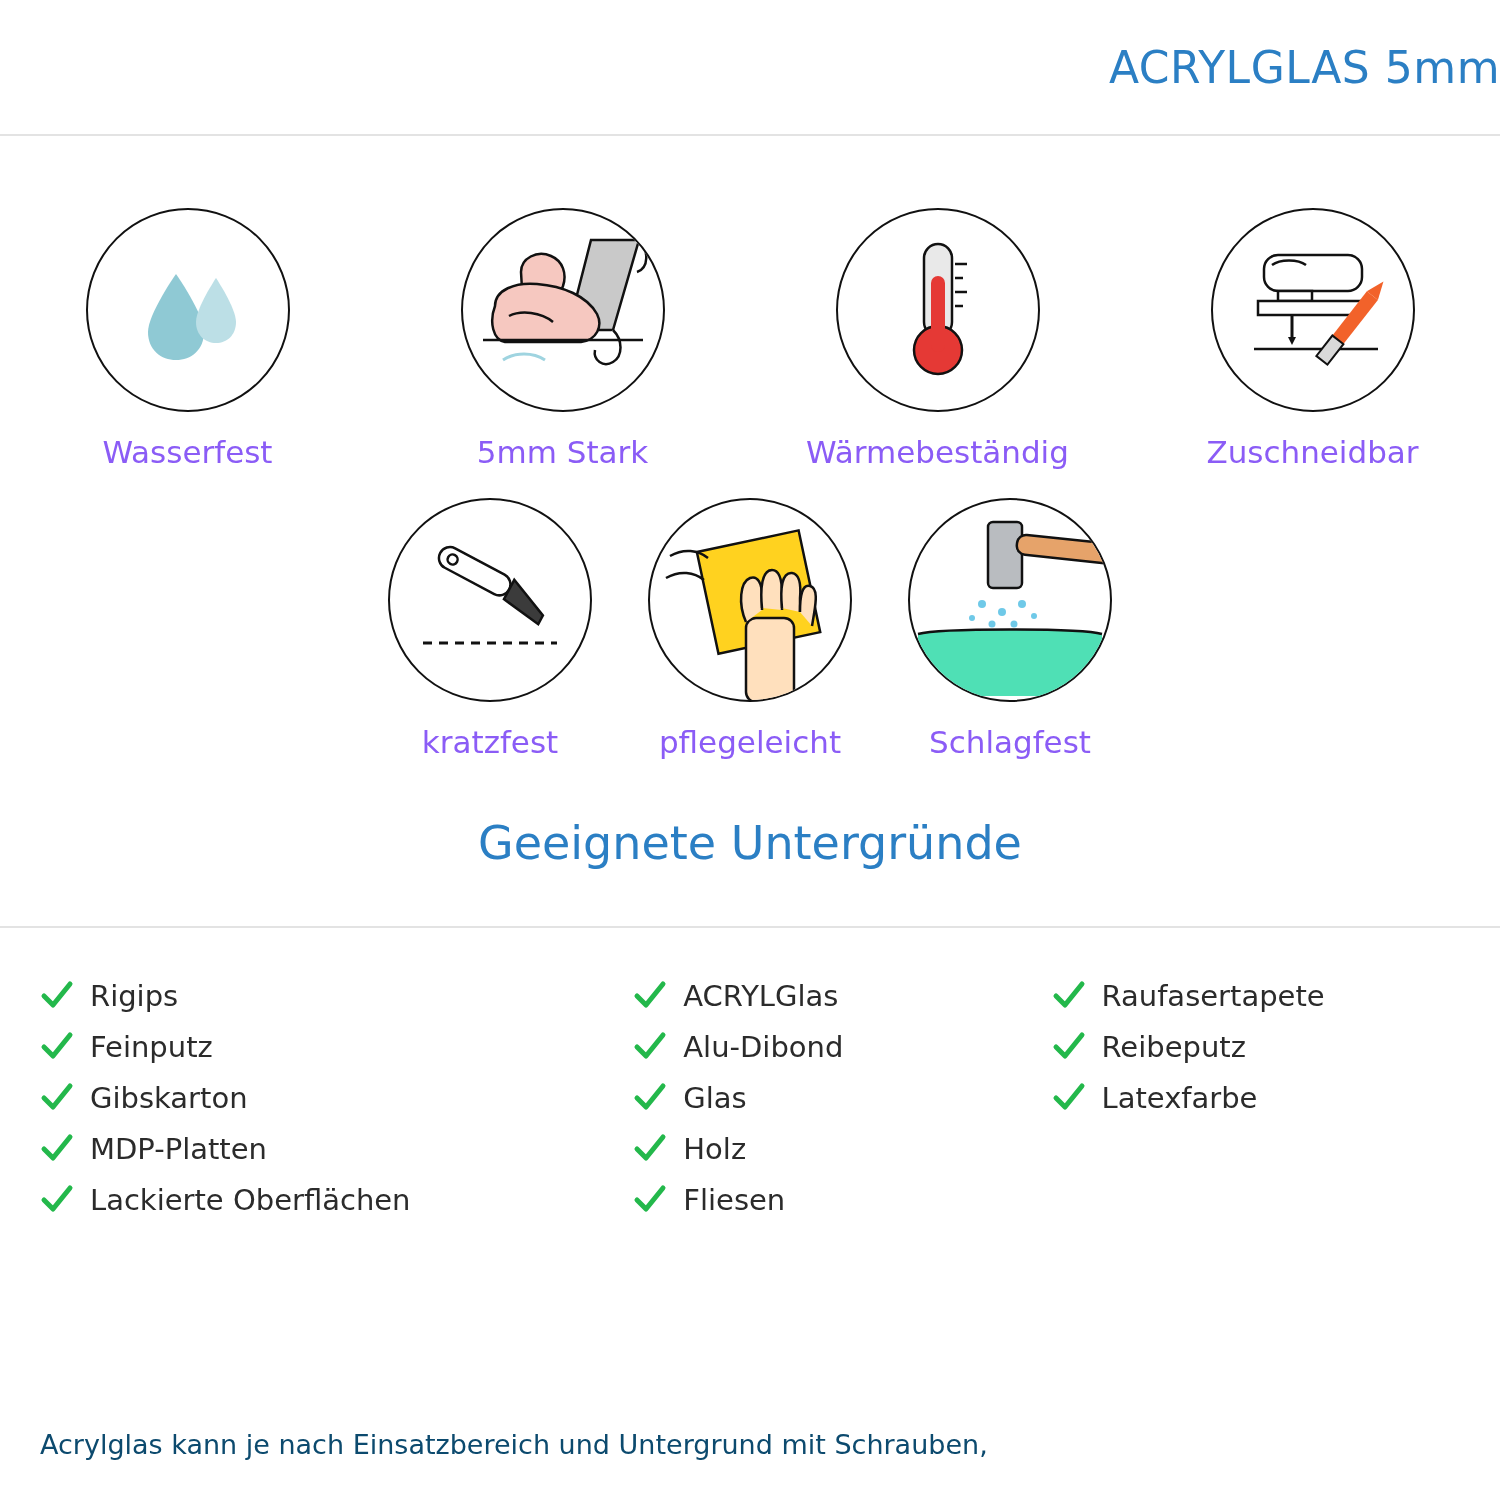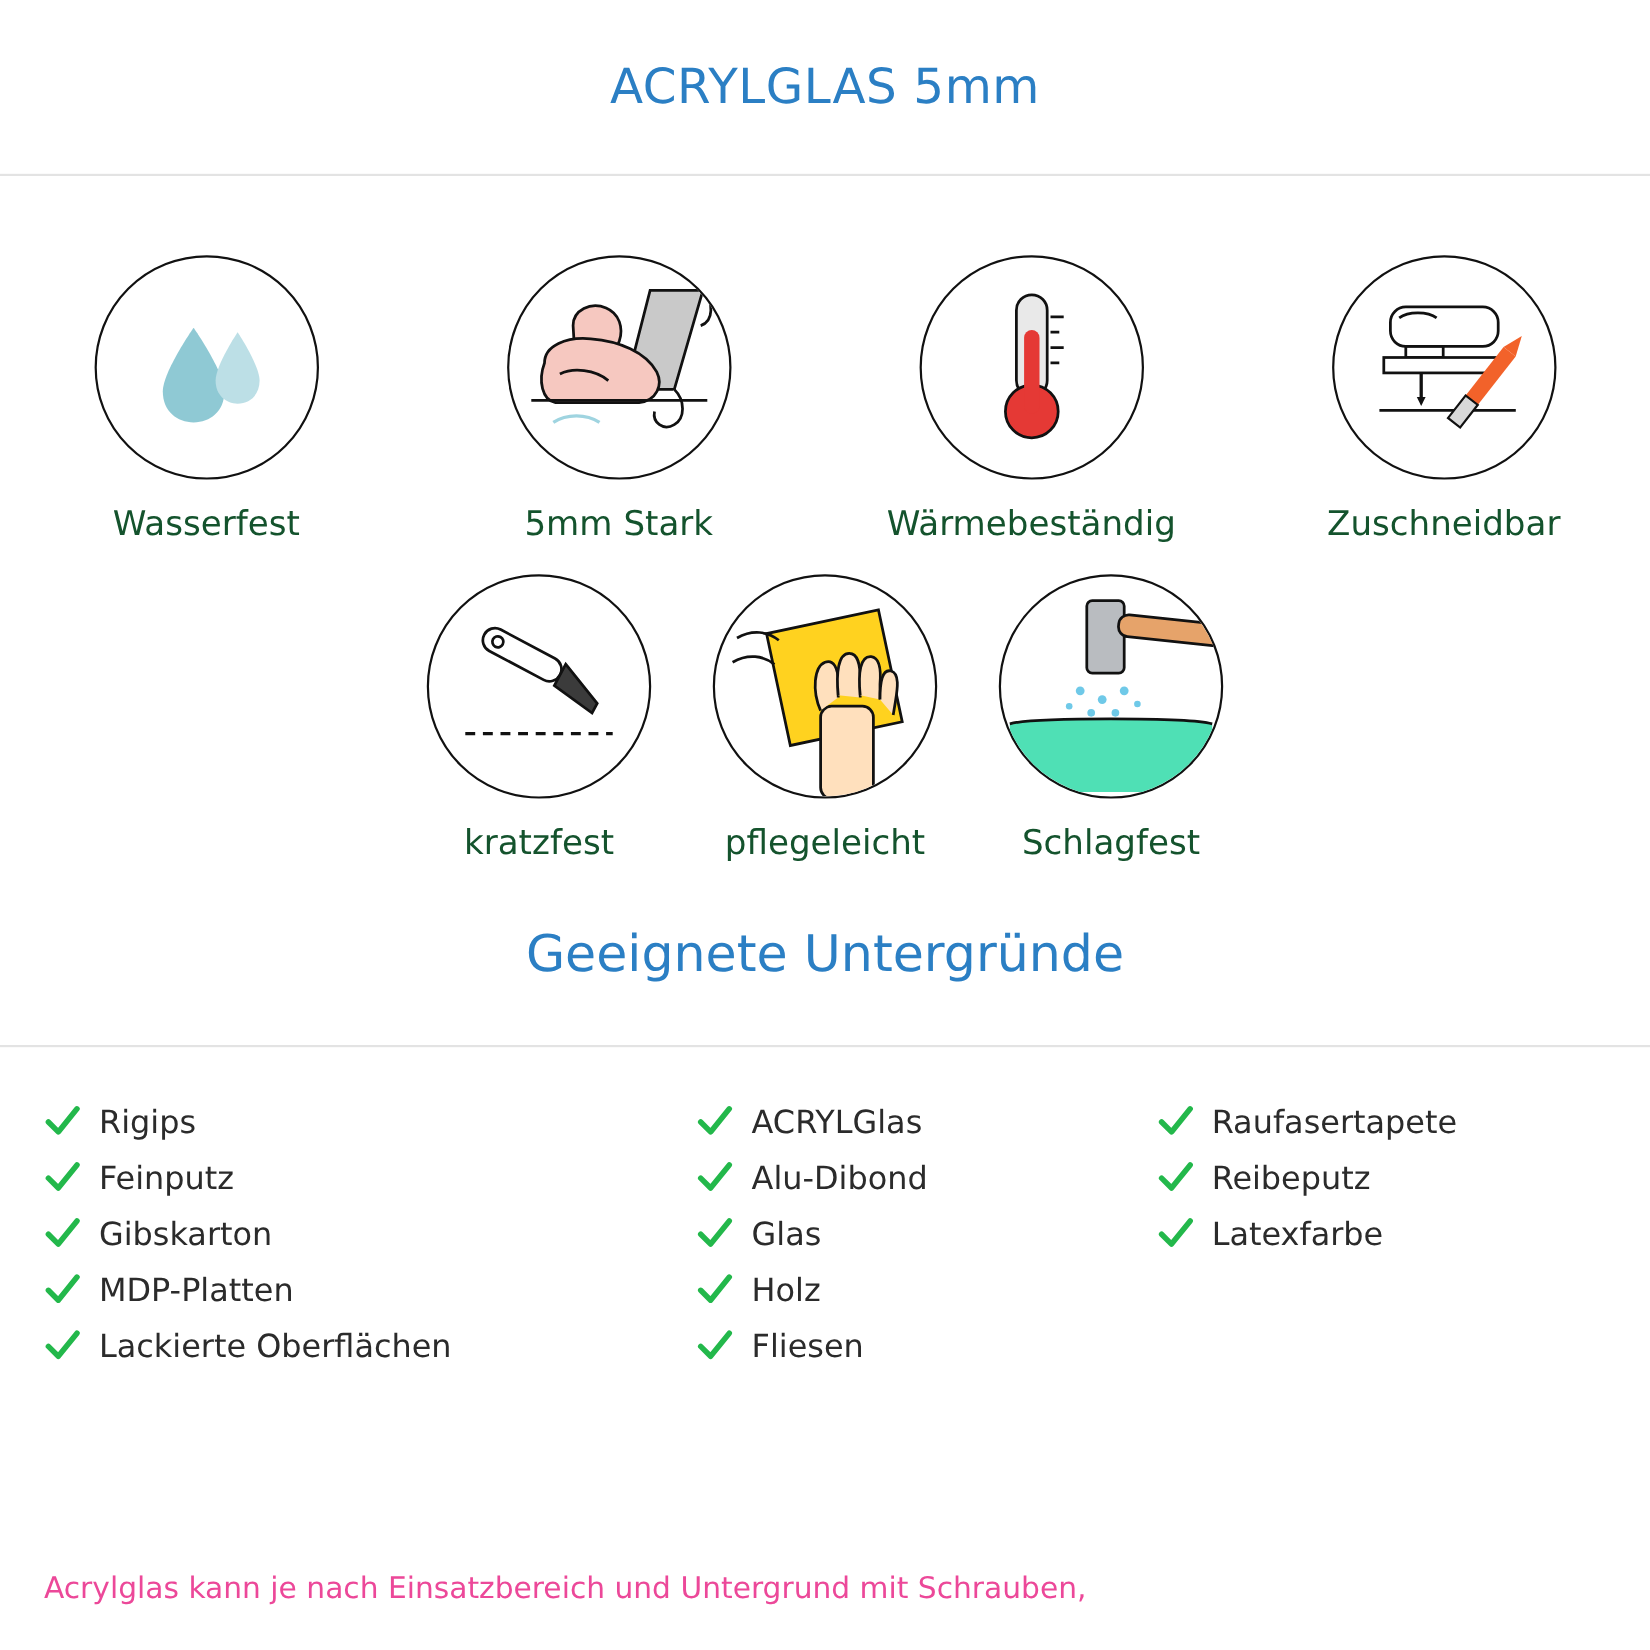--- a/index.html
+++ b/index.html
@@ -17,24 +17,24 @@
   }
   .page {
     width: 1500px;
     height: 1500px;
     position: relative;
     box-sizing: border-box;
   }
 
   
   .header {
-    height: 160px;
+    height: 136px;
     display: flex;
     align-items: center;
-    justify-content: center;
+    justify-content: flex-end;
     border-bottom: 2px solid #e3e3e3;
     box-sizing: border-box;
   }
   .header-title {
     font-size: 44px;
     color: #2b7fc4;
     font-weight: 400;
     letter-spacing: 0.5px;
   }
 
@@ -63,21 +63,21 @@
     position: relative;
     overflow: hidden;
     background: #fff;
     display: flex;
     align-items: center;
     justify-content: center;
   }
   .feature-label {
     margin-top: 22px;
     font-size: 31px;
-    color: #14532d;
+    color: #8b5cf6;
     white-space: nowrap;
   }
 
   
   .section-title-wrap {
     margin-top: 56px;
     height: 110px;
     display: flex;
     align-items: flex-start;
     justify-content: center;
@@ -117,21 +117,21 @@
     color: #2b2b2b;
     white-space: nowrap;
   }
 
   
   .footer {
     position: absolute;
     left: 40px;
     right: 24px;
     bottom: 36px;
-    color: #ec4899;
+    color: #0c4a6e;
     font-size: 27px;
     line-height: 1.45;
   }
 </style>
 </head>
 <body>
 
 <div class="page">
 
   <div class="header">

